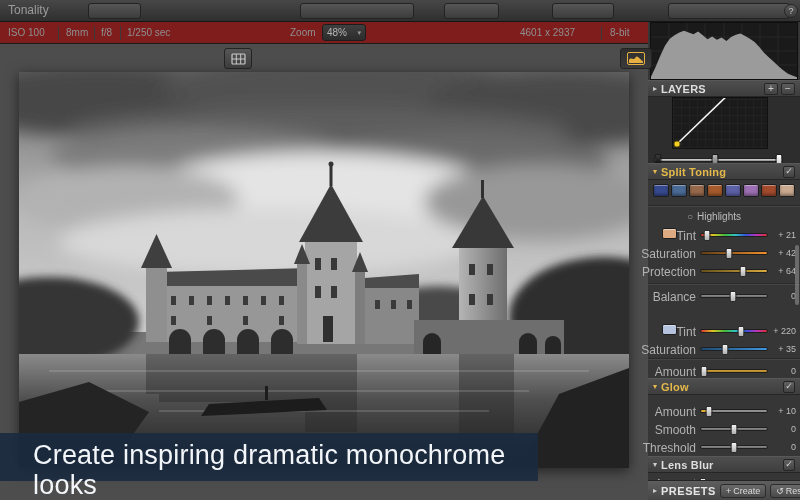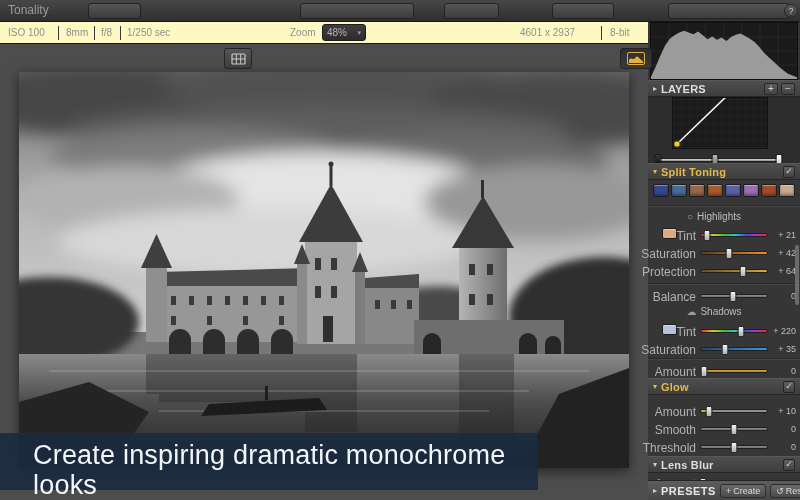--- a/index.html
+++ b/index.html
@@ -21,34 +21,34 @@
   .tb-btn svg { display:block; }
   .tb-btn.active { background:linear-gradient(#2e2e2e,#3a3a3a); }
   .tb-btn.active-tool { background:linear-gradient(#4e4a3a,#3a372c); }
   .tb-label { font-size:10px; color:#cfcfcf; letter-spacing:0; }
   .help-btn { position:absolute; top:4px; left:784px; width:14px; height:14px; border-radius:50%;
     background:linear-gradient(#5a5a5a,#3c3c3c); border:1px solid #262626; color:#c4c4c4;
     font-size:9px; display:flex; align-items:center; justify-content:center; }
 
   
   .infobar { position:absolute; left:0; top:22px; width:648px; height:22px;
-    background:#fef9c3; border-bottom:1px solid #1a1a1a; z-index:20; }
+    background:#7f1d1d; border-bottom:1px solid #1a1a1a; z-index:20; }
   .ib-item { position:absolute; top:5px; font-size:10px; color:#8f8f8f; white-space:nowrap; }
   .ib-sep { position:absolute; top:4px; width:1px; height:14px; background:#3a3a3a; }
   .zoom-select { position:absolute; left:322px; top:2px; height:17px; width:44px;
     background:linear-gradient(#3f3f3f,#2c2c2c); border:1px solid #1c1c1c; border-radius:3px;
     color:#b5b5b5; font-size:10px; display:flex; align-items:center; justify-content:space-between; padding:0 4px; }
   .zoom-caret { font-size:7px; color:#9a9a9a; }
 
   
   .canvas { position:absolute; left:0; top:44px; width:648px; height:456px; background:#4d4d4d; }
   .photo { position:absolute; left:19px; top:28px; width:610px; height:396px;
     box-shadow:0 3px 12px rgba(0,0,0,.55); background:#777; }
   .photo svg { display:block; }
-  .caption { position:absolute; left:0; top:389px; width:538px; height:57px;
+  .caption { position:absolute; left:0; top:389px; width:538px; height:48px;
     background:rgba(27,42,64,.90); z-index:5; padding:7px 0 0 33px; }
   .caption-title { font-size:27px; color:#f3f6f9; font-weight:400; letter-spacing:.2px; line-height:30px; }
 
   
   .panel { position:absolute; left:648px; top:22px; width:152px; height:478px; background:#363636; z-index:25; }
   .histo-box { position:absolute; left:2px; top:0px; width:148px; height:58px; background:#1a1a1a;
     border:1px solid #0e0e0e; }
   .sechdr { position:absolute; left:0; width:152px; height:17px;
     background:linear-gradient(#4e4e4e,#3e3e3e); border-top:1px solid #585858; border-bottom:1px solid #262626;
     display:flex; align-items:center; padding:0 5px; }
@@ -521,23 +521,20 @@
     <div class="divider" style="top:261px;"></div>
 
     <div class="row" style="top:266px;">
       <span class="rlabel">Balance</span>
       <div class="track t-gray">
         <span class="handle" style="left: 49%;"></span>
       </div>
       <span class="rvalue">0</span>
     </div>
 
-    <div class="grp-label" style="top:284px;">
-      <span class="g-icon">☁</span><span>Shadows</span>
-    </div>
 
     <div class="row" style="top:301px;">
       <span class="swatch-mini" style="background-color: rgb(181, 195, 222);"></span>
       <span class="rlabel">Tint</span>
       <div class="track t-rainbow">
         <span class="handle" style="left: 60%;"></span>
       </div>
       <span class="rvalue">+ 220</span>
     </div>
 

